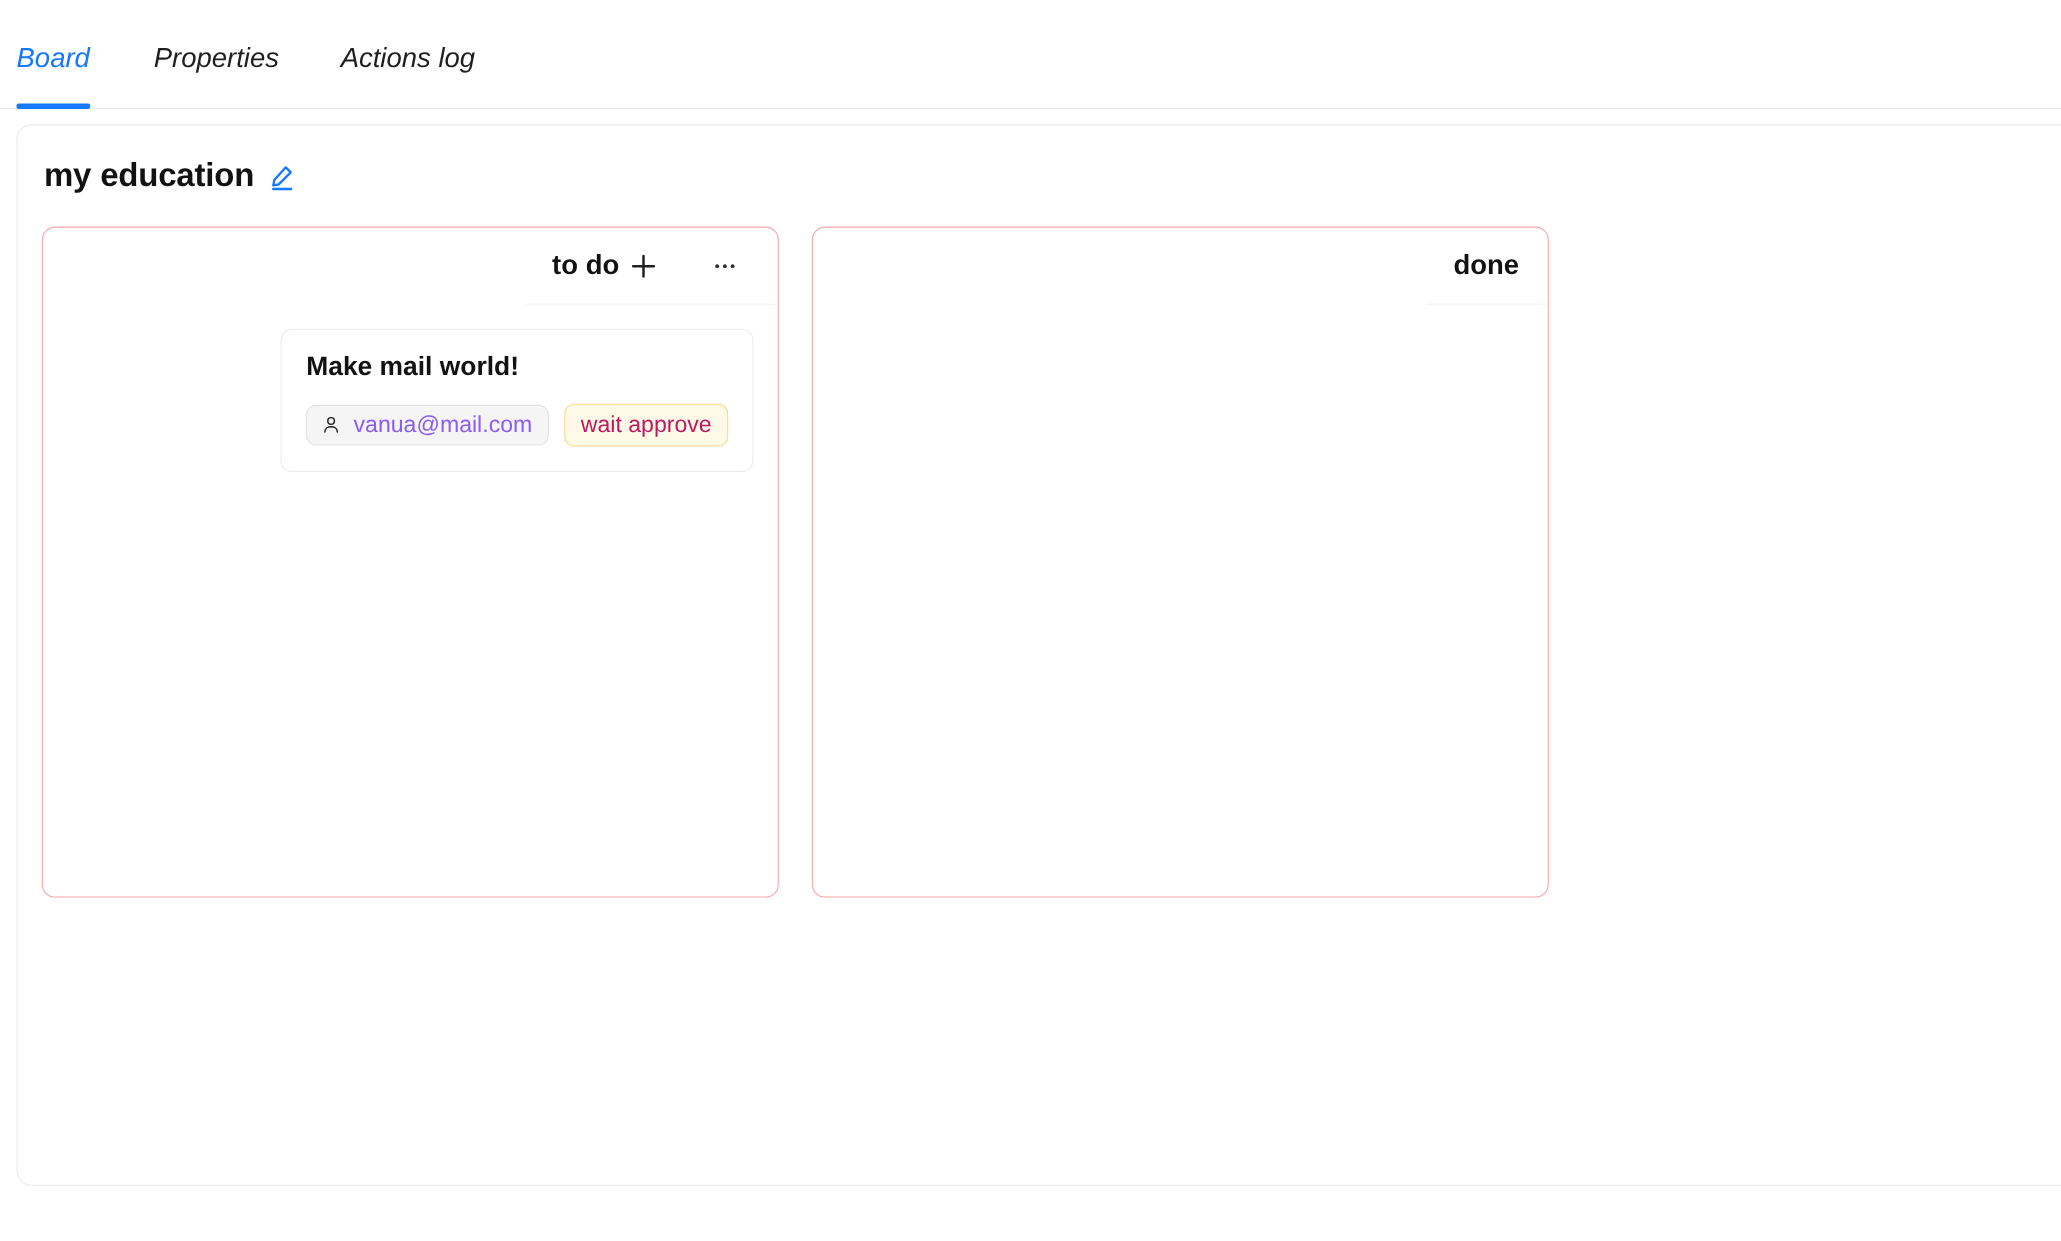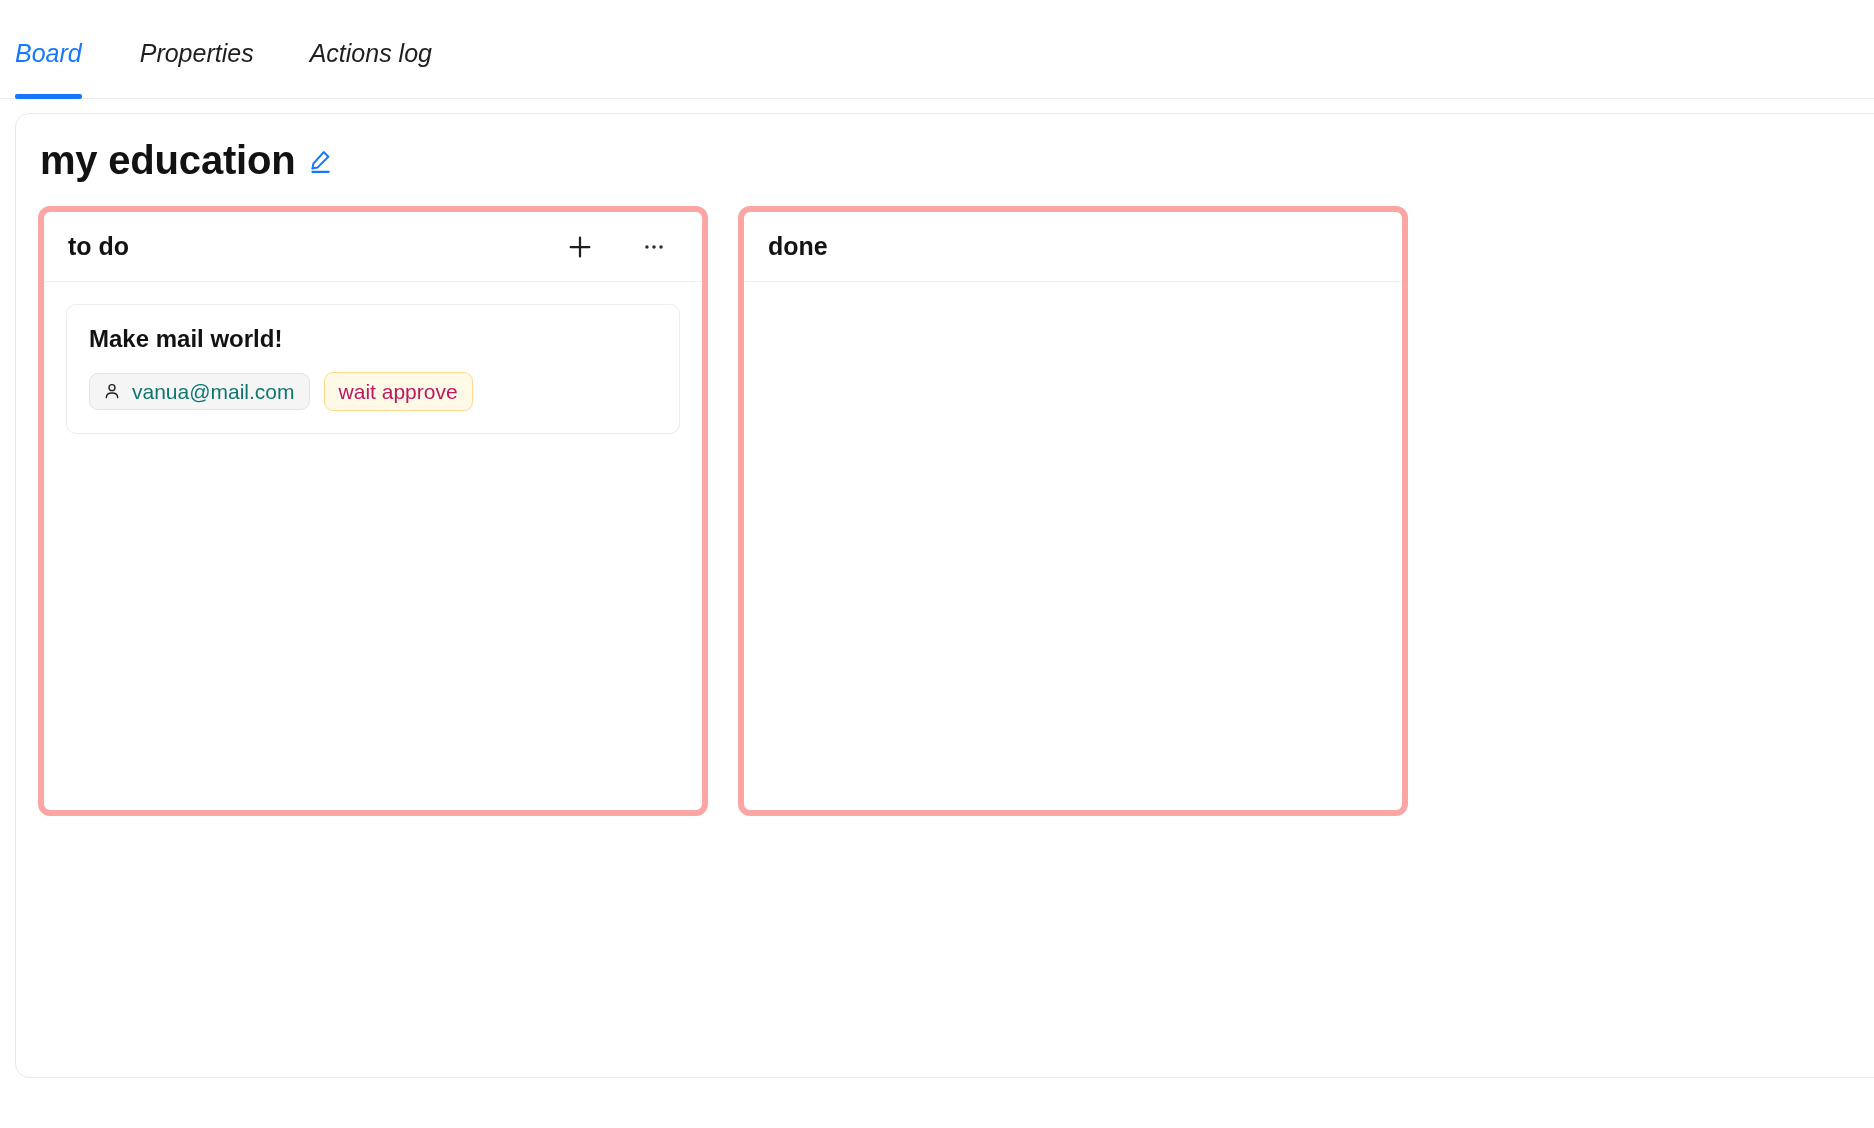--- a/index.html
+++ b/index.html
@@ -71,21 +71,21 @@
 
   .board-title-row {
     display: flex;
     align-items: center;
     gap: 12px;
     padding: 30px 0 0 24px;
     height: 62px;
     box-sizing: border-box;
   }
   .board-title {
-    font-size: 40px;
+    font-size: 30px;
     font-weight: bold;
     letter-spacing: -0.2px;
     color: #121212;
     line-height: 1;
   }
   .edit-icon {
     display: inline-flex;
     align-items: center;
     justify-content: center;
     width: 26px;
@@ -99,26 +99,27 @@
     display: flex;
     gap: 30px;
     padding: 30px 0 0 22px;
     align-items: flex-start;
   }
   .column {
     flex: 0 0 auto;
     width: 670px;
     height: 610px;
     box-sizing: border-box;
-    border: 6px solid #fca5a5;
+    border: 1px solid #fca5a5;
     border-radius: 12px;
     background: #ffffff;
     display: flex;
     flex-direction: column;
     overflow: hidden;
+    align-items: flex-end;
   }
   .column-header {
     height: 70px;
     box-sizing: border-box;
     border-bottom: 1px solid #f0f0f0;
     display: flex;
     align-items: center;
     padding: 0 26px 0 24px;
     flex: 0 0 auto;
   }
@@ -173,21 +174,21 @@
   }
   .chip-user {
     display: inline-flex;
     align-items: center;
     gap: 10px;
     background: #f5f5f5;
     border: 1px solid #e3e3e3;
     border-radius: 9px;
     padding: 7px 14px 7px 12px;
     font-size: 21px;
-    color: #0f766e;
+    color: #8b5cf6;
     line-height: 1;
     cursor: pointer;
   }
   .chip-tag {
     display: inline-flex;
     align-items: center;
     background: #fff9e8;
     border: 1px solid #ffd98a;
     border-radius: 9px;
     padding: 8px 14px;

